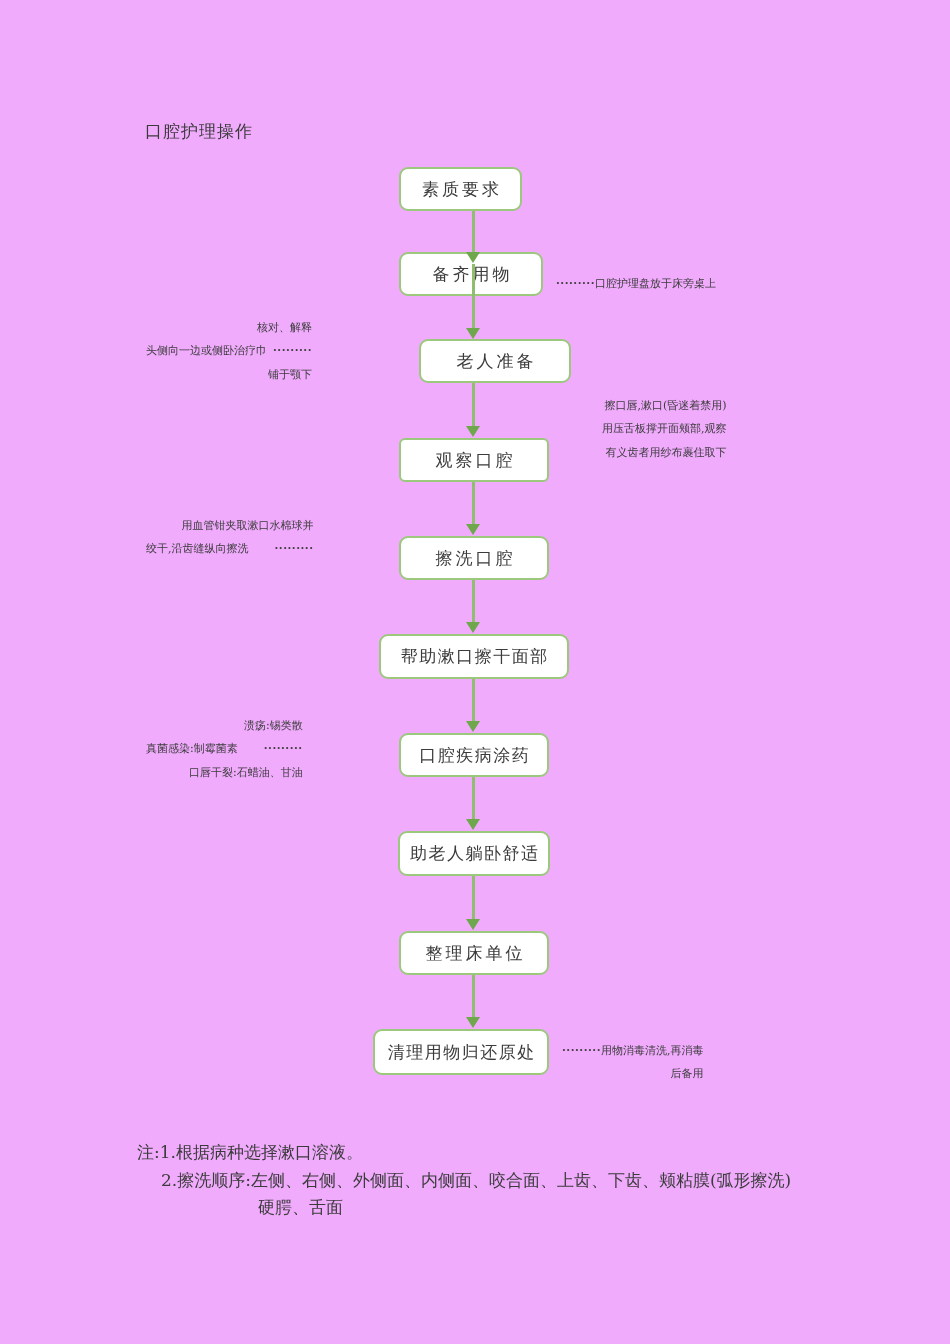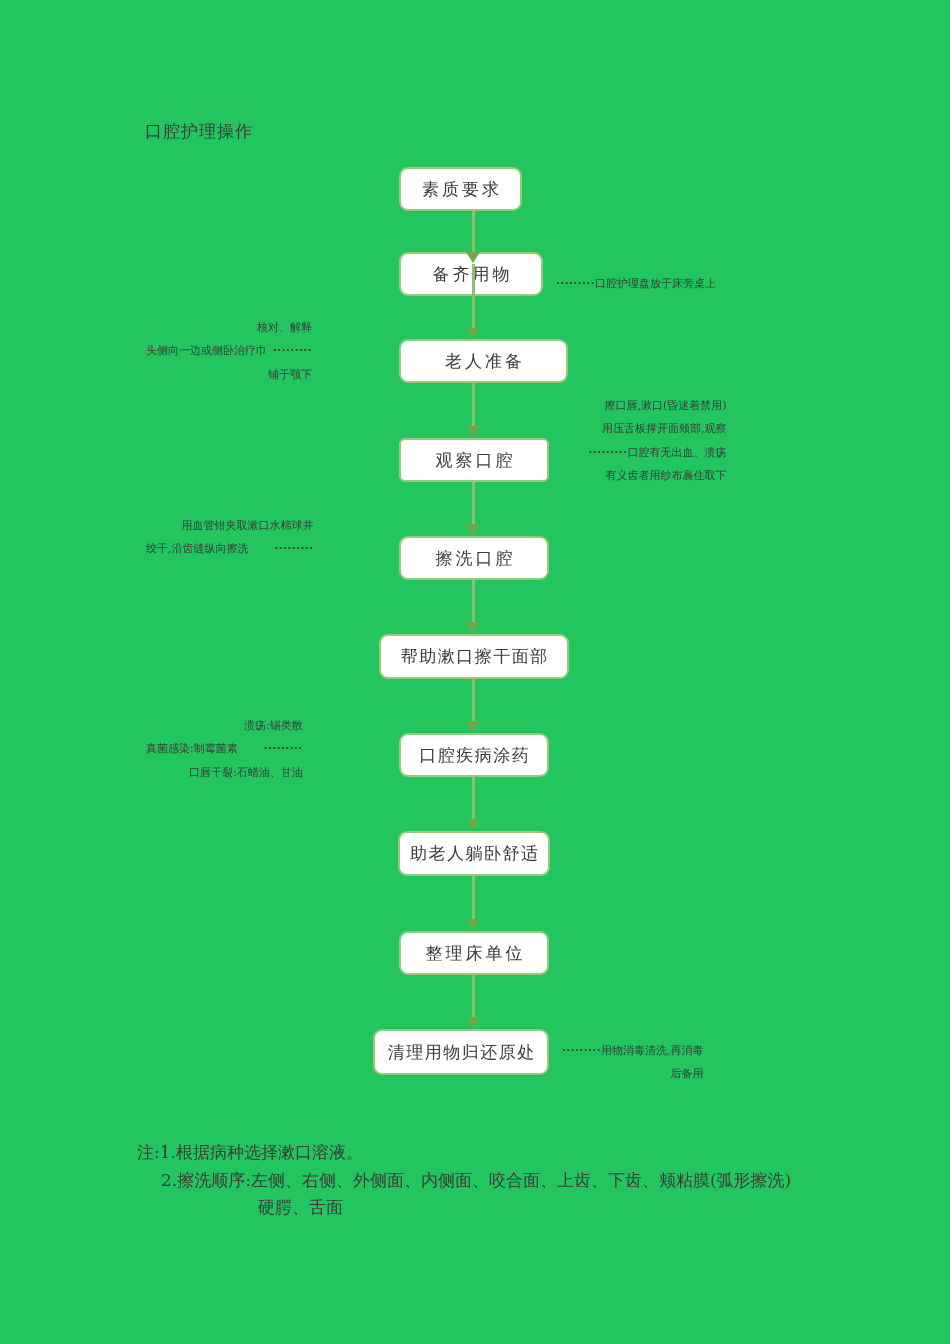--- a/index.html
+++ b/index.html
@@ -1,17 +1,17 @@
 <!DOCTYPE html>
 <html lang="zh"><head>
 <meta charset="utf-8">
 <style>
   html,body{margin:0;padding:0;background:#ffffff;}
   .page{
-    position:relative;width:950px;height:1344px;background:#22c55e;overflow:hidden;
+    position:relative;width:950px;height:1344px;background:#f0abfc;overflow:hidden;
     font-family:"DejaVu Serif","Liberation Serif",serif;color:#3b3b3b;
   }
   .title{position:absolute;left:145px;top:120px;font-size:17px;letter-spacing:1px;}
   
   .box{
     position:absolute;box-sizing:border-box;
     border:2px solid #9cc87e;border-radius:9px;background:#ffffff;
     display:flex;align-items:center;justify-content:center;
     font-size:17px;letter-spacing:3px;text-indent:3px;z-index:1;
   }
@@ -38,21 +38,21 @@
 <div class="page">
 
   <div class="title">口腔护理操作</div>
 
   <div class="box" style="left:399px;top:167px;width:123px;height:44px;">
       <span>素质要求</span>
     </div>
   <div class="box" style="left:399px;top:252px;width:144px;height:44px;">
       <span style="position:relative;z-index:3;">备齐用物</span>
     </div>
-  <div class="box" style="left:399px;top:339px;width:169px;height:44px;">
+  <div class="box" style="left:419px;top:339px;width:152px;height:44px;">
       <span>老人准备</span>
     </div>
   <div class="box" style="left:399px;top:438px;width:150px;height:44px;border-radius:6px;">
       <span>观察口腔</span>
     </div>
   <div class="box" style="left:399px;top:536px;width:150px;height:44px;">
       <span>擦洗口腔</span>
     </div>
   <div class="box long" style="left:379px;top:634px;width:190px;height:45px;">
       <span>帮助漱口擦干面部</span>
@@ -103,21 +103,20 @@
 
   <div class="ann" style="left:146px;top:316px;">
     <div>核对、解释</div>
     <div><span>头侧向一边或侧卧治疗巾</span><span class="dots lead-gap-s">·········</span></div>
     <div>铺于颚下</div>
   </div>
 
   <div class="ann" style="left:558px;top:394px;">
     <div class="indent">擦口唇,漱口(昏迷着禁用)</div>
     <div class="indent">用压舌板撑开面颊部,观察</div>
-    <div><span class="dots">·········</span><span>口腔有无出血、溃疡</span></div>
     <div class="indent">有义齿者用纱布裹住取下</div>
   </div>
 
   <div class="ann" style="left:146px;top:514px;">
     <div>用血管钳夹取漱口水棉球并</div>
     <div><span>绞干,沿齿缝纵向擦洗</span><span class="dots lead-gap-m">·········</span></div>
   </div>
 
   <div class="ann" style="left:146px;top:714px;">
     <div>溃疡:锡类散</div>

